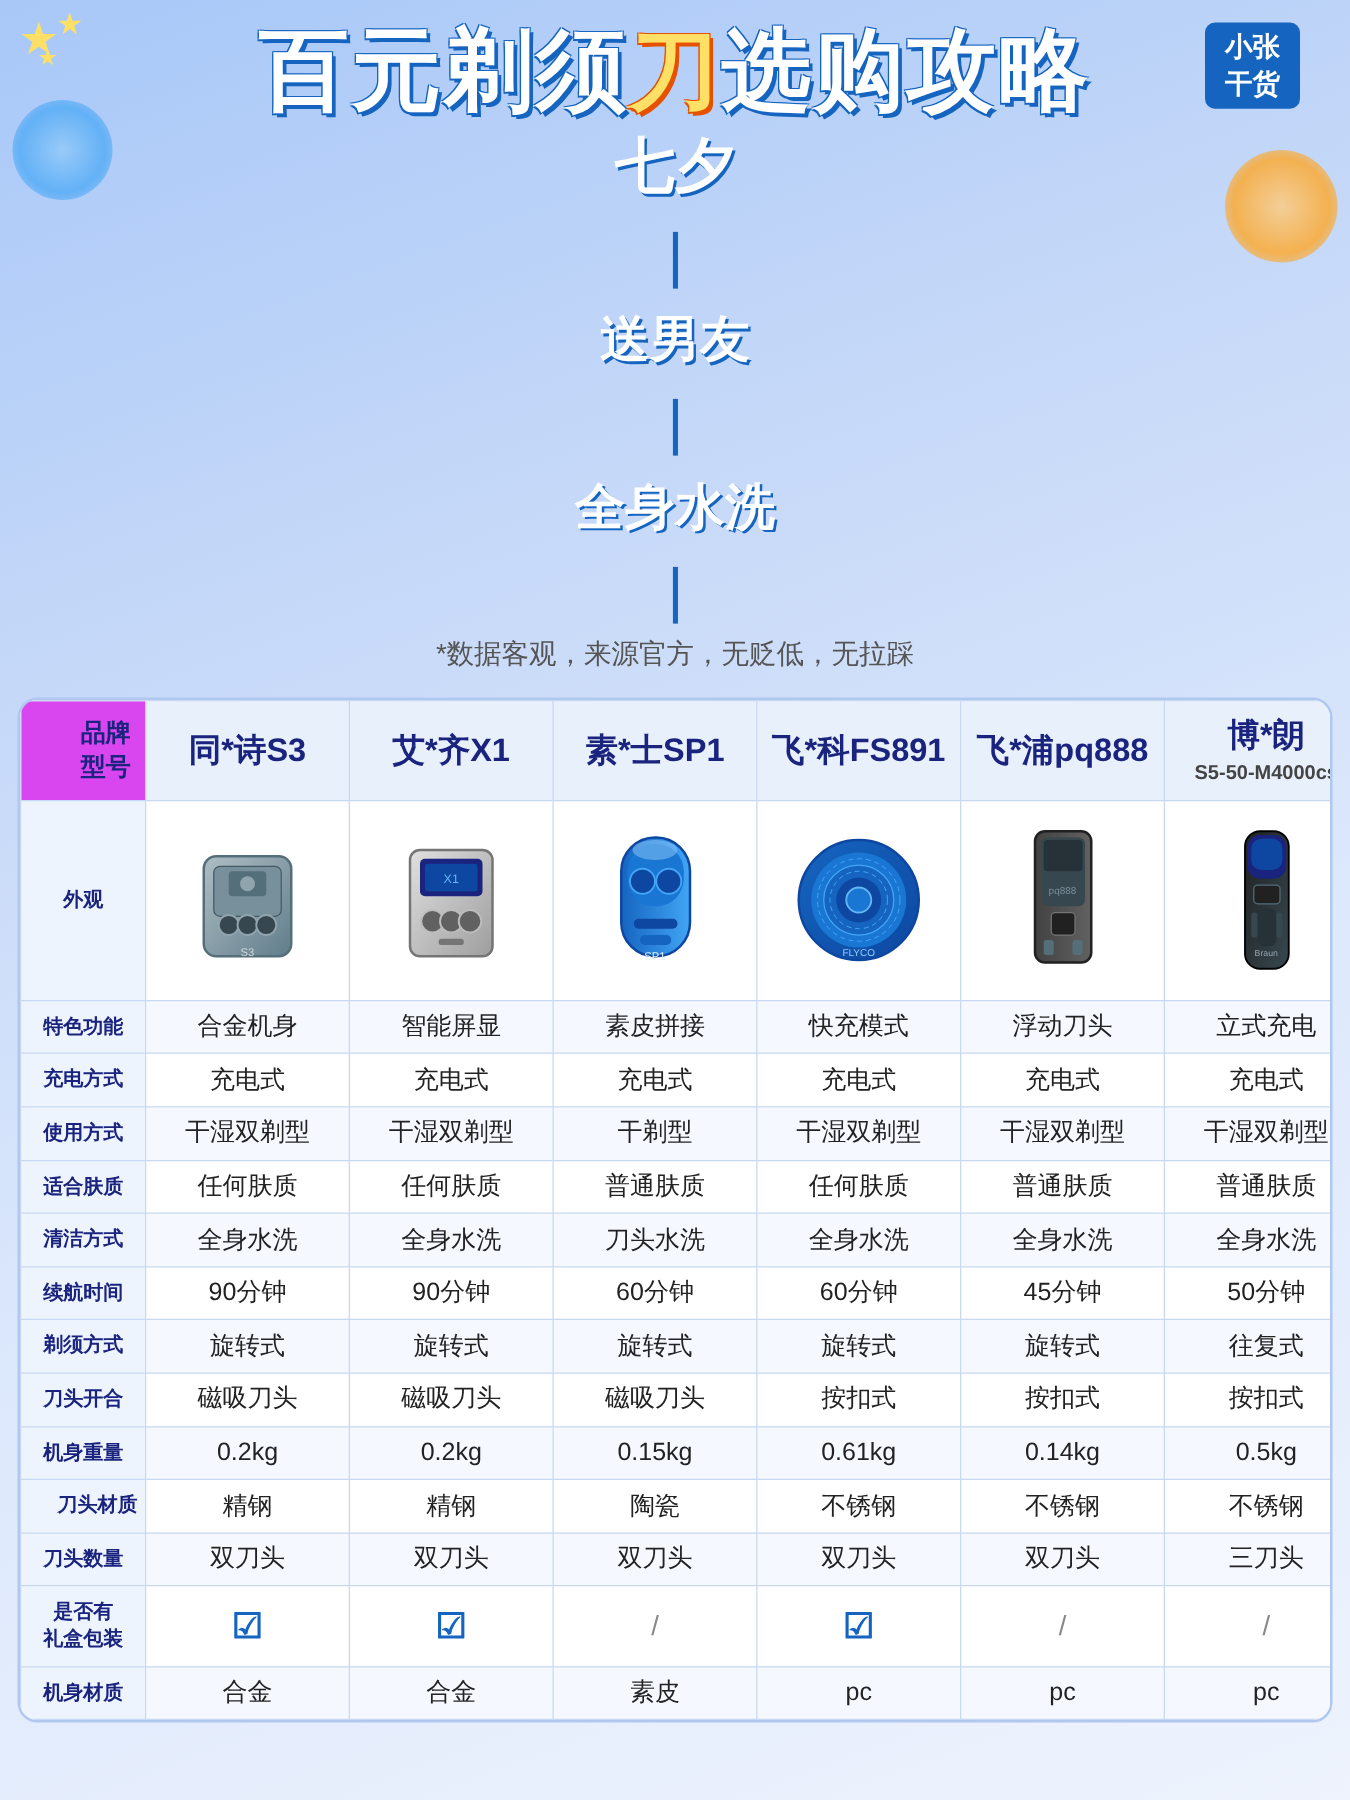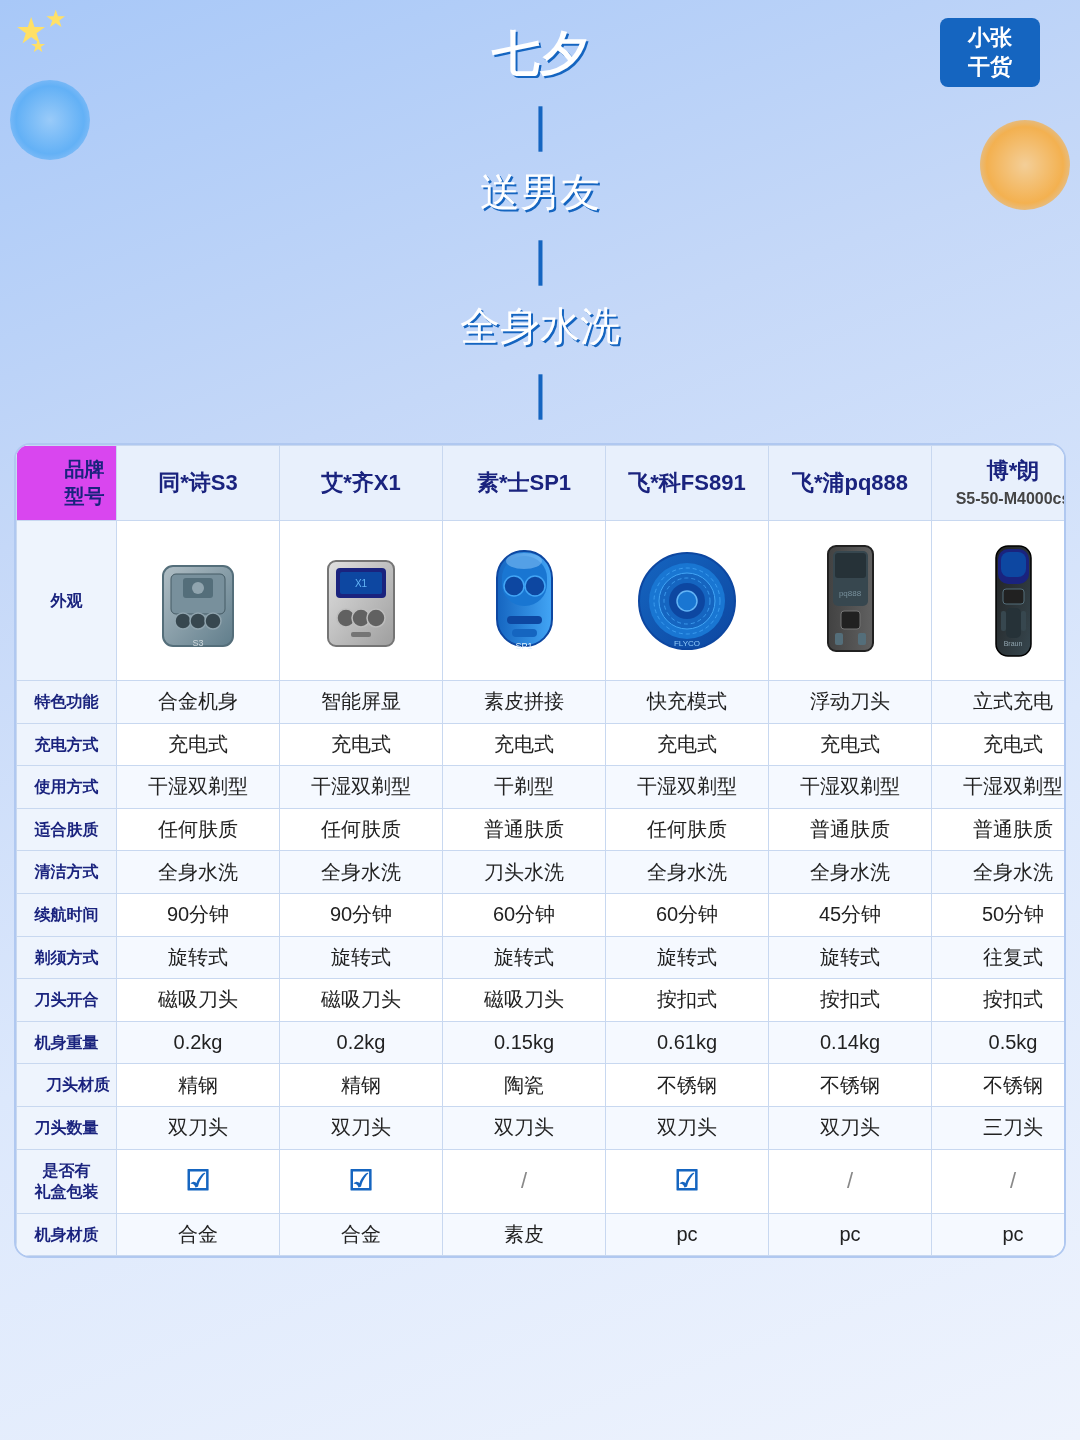--- a/index.html
+++ b/index.html
@@ -40,21 +40,21 @@
     }
 
     .badge-box {
       position: absolute;
       right: 20px;
       top: 0;
       background: #1565c0;
       color: #fff;
       font-size: 22px;
       font-weight: bold;
-      padding: 6px 28px;
+      padding: 6px 16px;
       border-radius: 8px;
       line-height: 1.3;
       text-align: center;
     }
 
     .subtitle-row {
       display: flex;
       align-items: center;
       justify-content: center;
       gap: 10px;
@@ -70,21 +70,21 @@
     }
 
     .subtitle-sep {
       font-size: 44px;
       color: #1565c0;
       font-weight: bold;
     }
 
     .subtitle-item {
       font-size: 40px;
-      font-weight: 400;
+      font-weight: 700;
       color: #fff;
       text-shadow: 2px 2px 0 #1565c0;
     }
 
     .disclaimer {
       font-size: 22px;
       color: #555;
       margin-top: 6px;
       text-align: center;
     }
@@ -135,21 +135,21 @@
     }
 
     thead tr th.label-col {
       background: #d946ef;
       font-size: 20px;
       padding-left: 40px;
     }
 
     
     .brand-name {
-      font-size: 22px;
+      font-size: 26px;
       font-weight: bold;
       color: #1a237e;
       display: block;
     }
     .model-name {
       font-size: 16px;
       color: #444;
       display: block;
       margin-top: 2px;
     }
@@ -231,35 +231,39 @@
 </head>
 <body>
 
 <div class="header">
 
   <span class="star" style="left:15px;top:10px;">★</span>
   <span class="star" style="left:45px;top:5px;font-size:24px;">★</span>
   <span class="star" style="left:30px;top:35px;font-size:18px;">★</span>
 
   <div class="title-row">
+    <span class="main-title">
+      <span>百元剃须</span><span class="knife-char">刀</span><span>选购攻略</span>
+    </span>
     <div class="badge-box">
       <span>小张</span><br>
       <span>干货</span>
     </div>
   </div>
 
   <div class="subtitle-row">
     <span class="subtitle-text">七夕</span>
     <span class="subtitle-sep">｜</span>
     <span class="subtitle-item">送男友</span>
     <span class="subtitle-sep">｜</span>
     <span class="subtitle-item">全身水洗</span>
     <span class="subtitle-sep">｜</span>
   </div>
 
+  <div class="disclaimer">*数据客观，来源官方，无贬低，无拉踩</div>
 
   <div class="blob-left"></div>
   <div class="blob-right"></div>
 </div>
 
 <div class="table-wrap">
   <table>
     <colgroup>
       <col class="col-label">
       <col class="col-data">

